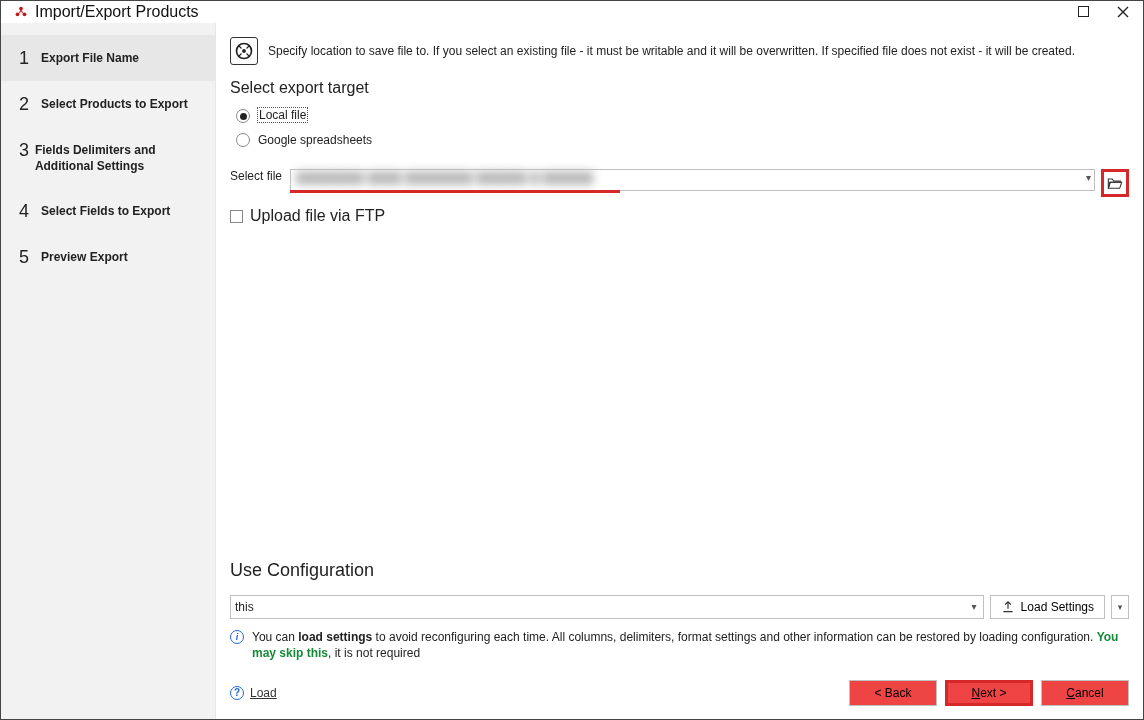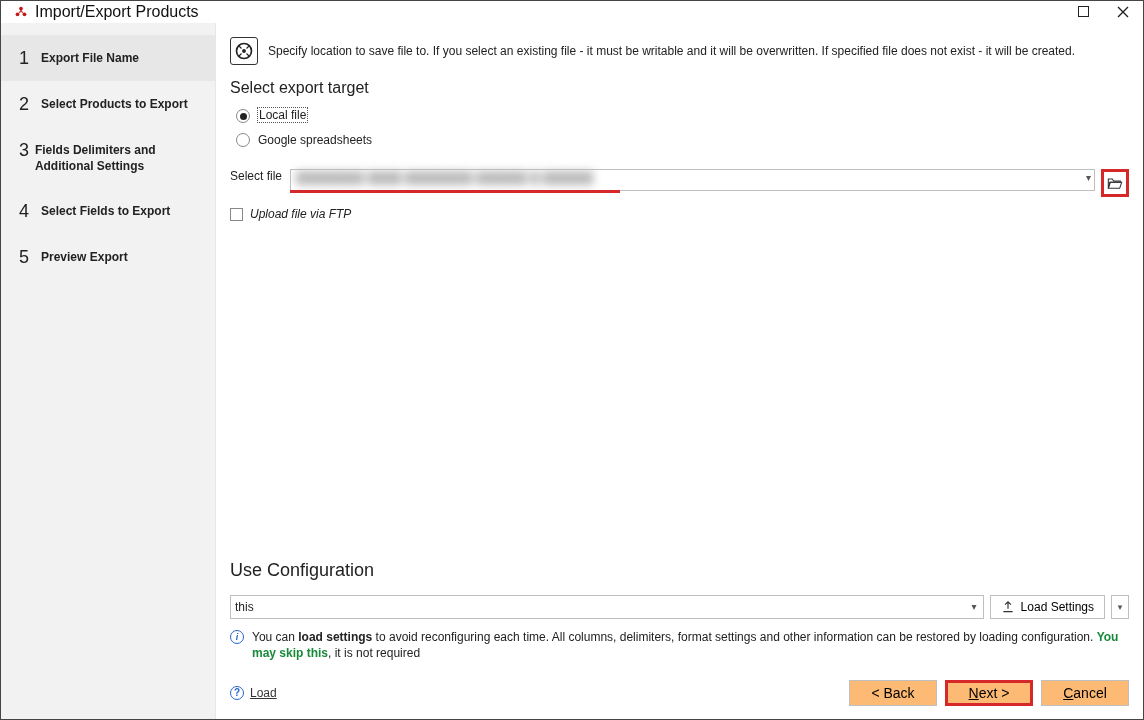--- a/index.html
+++ b/index.html
@@ -65,21 +65,21 @@
     pointer-events:none;
   }
   .red-underline {
     position:absolute; left:0; top:21px; height:3px; width: 330px;
     background:#d62828;
   }
   .browse-btn {
     width:28px; height:28px; margin-left:6px; border:3px solid #d62828;
     display:flex;align-items:center;justify-content:center; background:#fff;
   }
-  .checkbox-row { display:flex; align-items:center; font-size:12px; color:#222; margin-top:10px; margin-left:0;font-style:italic;}
+  .checkbox-row { display:flex; align-items:center; font-size:16px; color:#222; margin-top:10px; margin-left:0;}
   .checkbox { width:13px; height:13px; border:1px solid #888; margin-right:7px; flex-shrink:0;}
   .config-section { margin-top: auto; padding: 14px 14px 14px 14px;}
   .config-heading { font-size:18px; color:#222; margin-bottom:14px; font-weight:400;}
   .config-row { display:flex; align-items:stretch; gap:6px; }
   .config-select {
     flex:1; height:24px; border:1px solid #bfbfbf; font-size:12px; padding:0 22px 0 4px;
     position:relative; color:#222; display:flex; align-items:center;
   }
   .config-select .dd { position:absolute; right:6px; top:5px; font-size:10px; color:#555;}
   .load-btn {
@@ -101,22 +101,22 @@
   }
   .help { display:flex; align-items:center; font-size:12px; color:#333; }
   .help .q {
     width:14px; height:14px; border:1.5px solid #2767c9; border-radius:50%;
     color:#2767c9; font-size:10px; font-weight:bold; display:flex;align-items:center;justify-content:center;
     margin-right:6px;
   }
   .help-label { text-decoration: underline; }
   .footer-btns { margin-left:auto; display:flex; gap:8px; align-items:center;}
   .btn {
-    min-width:88px; height:26px; border:1px solid #bfbfbf; background:#fdba74;
-    font-size:14px; display:flex;align-items:center;justify-content:center;
+    min-width:88px; height:26px; border:1px solid #bfbfbf; background:#ef4444;
+    font-size:12px; display:flex;align-items:center;justify-content:center;
   }
   .btn .ul { text-decoration: underline; }
   .btn-highlight { border:3px solid #d62828; }
   svg { display:block; }
 </style>
 </head>
 <body>
 
 <div class="window">
 

